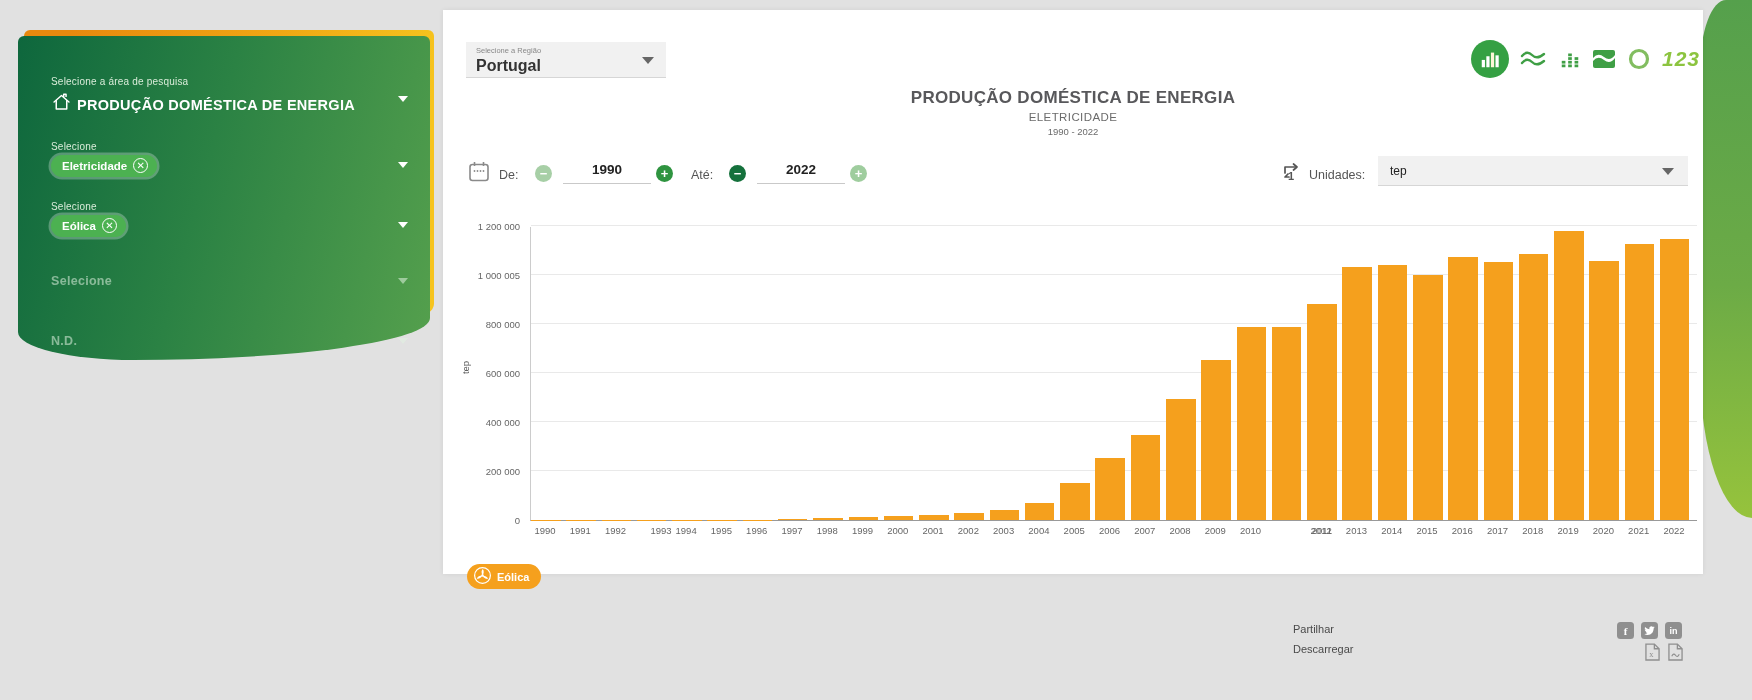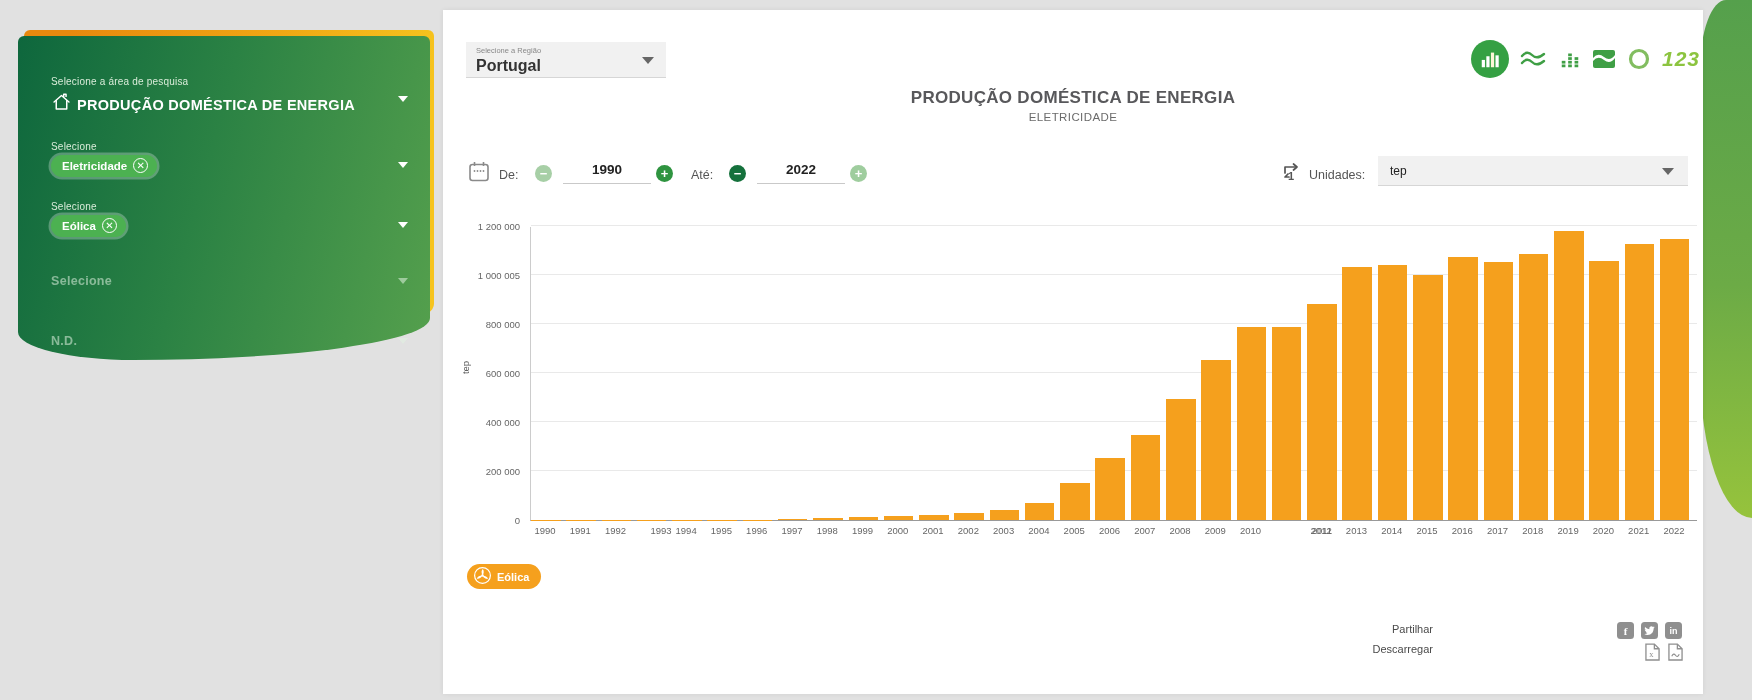--- a/index.html
+++ b/index.html
@@ -48,21 +48,21 @@
     box-shadow: 0 0 0 2.5px rgba(255,255,255,.28); cursor:pointer;
   }
   .pill span { color:#fff; font-size:11.5px; font-weight:bold; }
   .pill .x {
     width:15px; height:15px; border:1.4px solid #fff; border-radius:50%;
     display:flex; align-items:center; justify-content:center;
     color:#fff; font-size:10px; line-height:1; font-weight:bold;
   }
   
   .card {
-    position:absolute; left:443px; top:10px; width:1260px; height:684px;
+    position:absolute; left:443px; top:10px; width:1260px; height:564px;
     background:#fff; z-index:4; box-shadow:0 0 5px rgba(0,0,0,.07);
   }
   
   .region-box {
     position:absolute; left:23px; top:32px; width:200px; height:36px;
     background:#f1f1f1; border-bottom:1px solid #d6d6d6; cursor:pointer; padding:4px 10px;
   }
   .region-label { font-size:7.5px; color:#888; }
   .region-value { font-size:16px; font-weight:bold; color:#333; margin-top:2px; }
   .dd-arrow { position:absolute; right:12px; top:15px; width:0; height:0;
@@ -105,21 +105,21 @@
     transform:rotate(-90deg); transform-origin:center; width:40px; text-align:center; }
   
   .legend-pill { position:absolute; left:24px; top:554px; height:25px;
     display:inline-flex; align-items:center; gap:5px; padding:0 12px 0 6px;
     background:#F5A01D; border-radius:13px; cursor:pointer; }
   .legend-pill span { color:#fff; font-size:11px; font-weight:bold; }
   
   .footer-left { position:absolute; left:24px; top:613px; font-size:11px; color:#4a4a4a; }
   .footer-left div { margin-bottom:8px; }
   .footer-right { position:absolute; left:850px; top:613px; width:140px;
-    text-align:right; font-size:11px; color:#4a4a4a; }
+    font-size:11px; color:#4a4a4a; }
   .footer-right div { margin-bottom:8px; cursor:pointer; }
   .share-icons { position:absolute; left:1174px; top:612px; width:66px; }
   .share-row1 { display:flex; gap:7px; }
   .share-row2 { display:flex; gap:8px; justify-content:flex-end; margin-top:4px; }
   .soc { width:17px; height:17px; background:#8f8f8f; border-radius:3.5px;
     display:flex; align-items:center; justify-content:center; cursor:pointer;
     color:#fff; font-size:11px; font-weight:bold; font-family:"Liberation Serif", serif; }
   .doc { cursor:pointer; }
 </style>
 </head>
@@ -209,20 +209,21 @@
       <svg width="24" height="24" viewBox="0 0 24 24" fill="none">
         <circle cx="12" cy="12" r="8.5" stroke="#82bd60" stroke-width="3.2"></circle>
       </svg>
     </div>
     <div class="ct-icon num123">123</div>
   </div>
 
   <div class="title-block">
     <div class="main-title">PRODUÇÃO DOMÉSTICA DE ENERGIA</div>
     <div class="sub-title">ELETRICIDADE</div>
+    <div class="period">1990 - 2022</div>
   </div>
 
   <span style="position:absolute;left:25px;top:150px">
     <svg width="22" height="23" viewBox="0 0 22 23" fill="none" stroke="#8a8a8a" stroke-width="1.6">
       <rect x="2" y="4.5" width="18" height="16" rx="2.5"></rect>
       <path d="M6.5 2 v4 M15.5 2 v4"></path>
       <circle cx="6.5" cy="11" r="0.9" fill="#8a8a8a" stroke="none"></circle>
       <circle cx="9.5" cy="11" r="0.9" fill="#8a8a8a" stroke="none"></circle>
       <circle cx="12.5" cy="11" r="0.9" fill="#8a8a8a" stroke="none"></circle>
       <circle cx="15.5" cy="11" r="0.9" fill="#8a8a8a" stroke="none"></circle>

